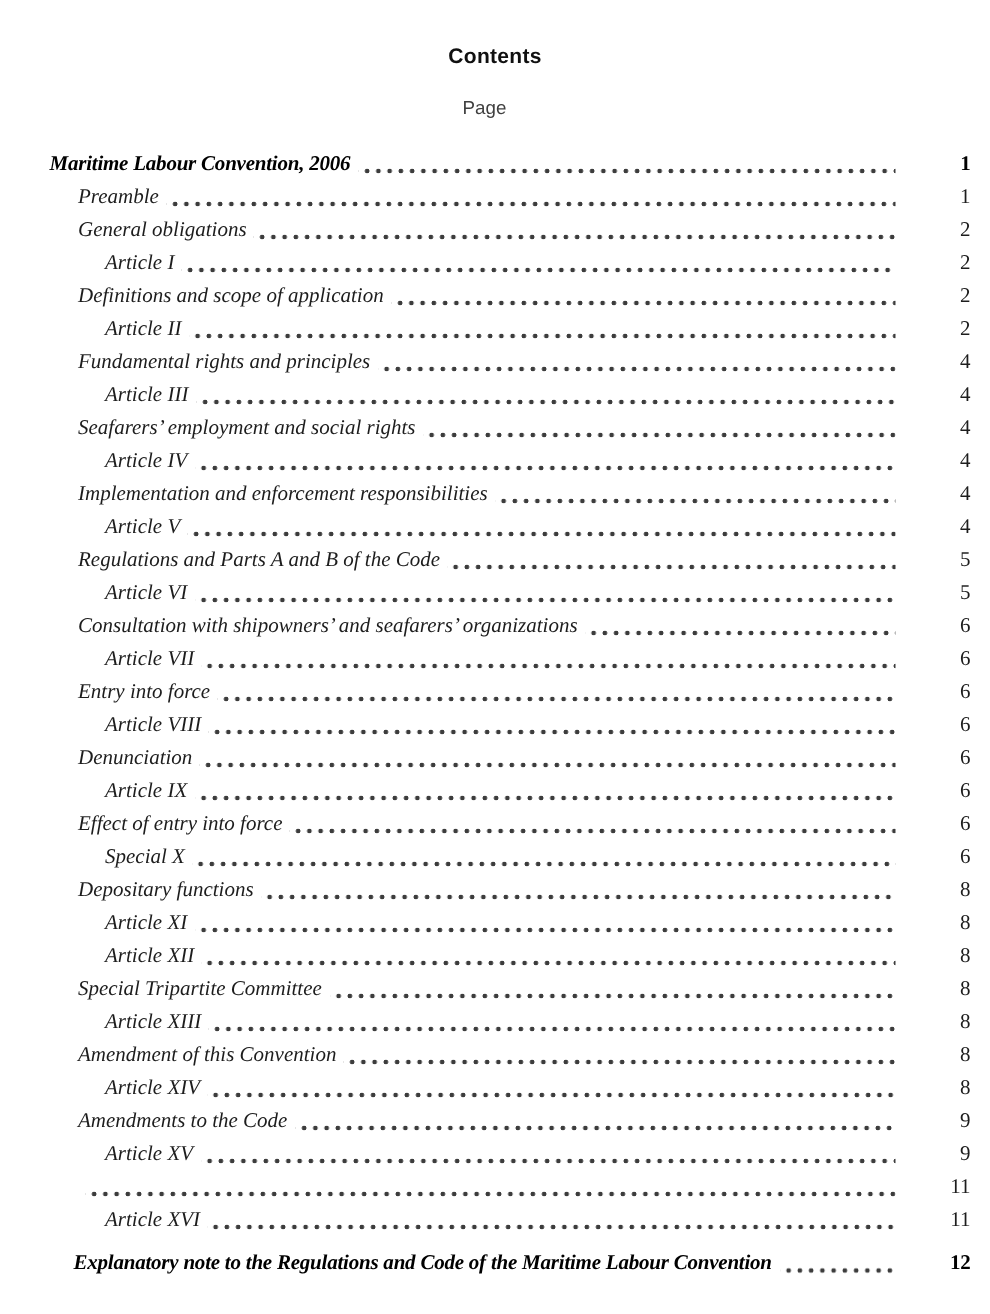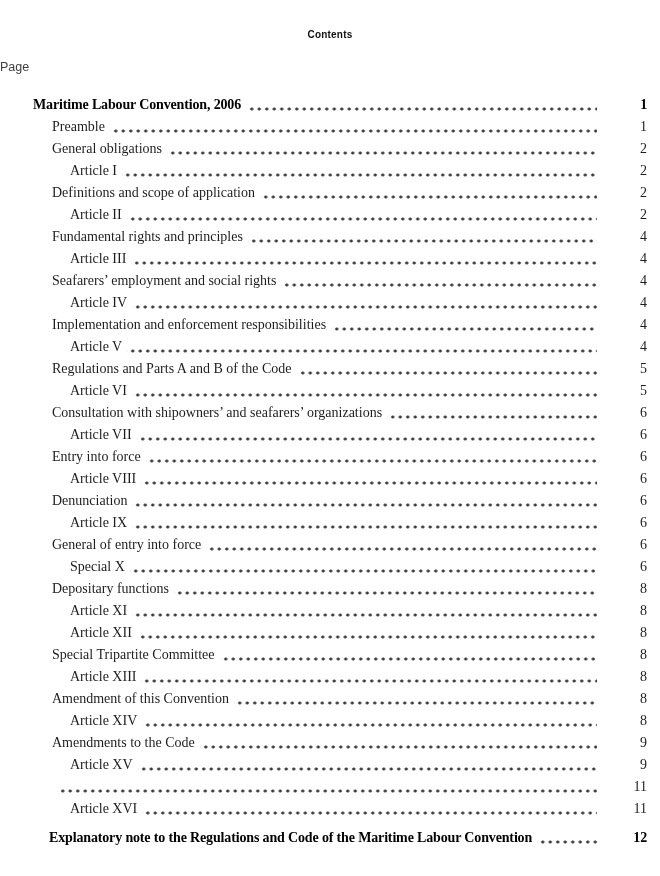--- a/index.html
+++ b/index.html
@@ -13,27 +13,27 @@
     height: 876px;
     background: #ffffff;
     overflow: hidden;
     font-family: "Liberation Serif", serif;
     color: #1d1d1d;
   }
   .doc-title {
     text-align: center;
     font-family: "Liberation Sans", sans-serif;
     font-weight: 700;
-    font-size: 10px;
+    font-size: 14px;
     color: #101010;
     padding-top: 29px;
     letter-spacing: 0.2px;
   }
   .page-col-header {
-    text-align: left;
+    text-align: center;
     padding-right: 14px;
     font-family: "Liberation Sans", sans-serif;
     font-size: 12.5px;
     color: #3f3f3f;
     margin-top: 20px;
   }
   .toc {
     margin-top: 20px;
     padding: 0 13px 0 33px;
   }
@@ -47,20 +47,21 @@
   .row.lvl2 { padding-left: 37px; }
   .row.bold {
     font-weight: 700;
     color: #000000;
     letter-spacing: -0.15px;
   }
   .row.gap-before { margin-top: 7px; margin-left: 16px; }
   .label {
     white-space: nowrap;
     flex: 0 0 auto;
+    font-style: italic;
   }
   .leader {
     flex: 1 1 auto;
     min-width: 10px;
     background-image: radial-gradient(circle, #3c3c3c 1.35px, transparent 1.75px);
     background-size: 7.5px 4px;
     background-repeat: repeat-x;
     background-position: 2px 13px;
     margin-left: 5px;
     margin-right: 10px;
@@ -195,21 +196,21 @@
     <span class="num">6</span>
   </div>
 
   <div class="row lvl2">
     <span class="label">Article IX</span>
     <span class="leader"></span>
     <span class="num">6</span>
   </div>
 
   <div class="row lvl1">
-    <span class="label">General of entry into force</span>
+    <span class="label">Effect of entry into force</span>
     <span class="leader"></span>
     <span class="num">6</span>
   </div>
 
   <div class="row lvl2">
     <span class="label">Special X</span>
     <span class="leader"></span>
     <span class="num">6</span>
   </div>
 

